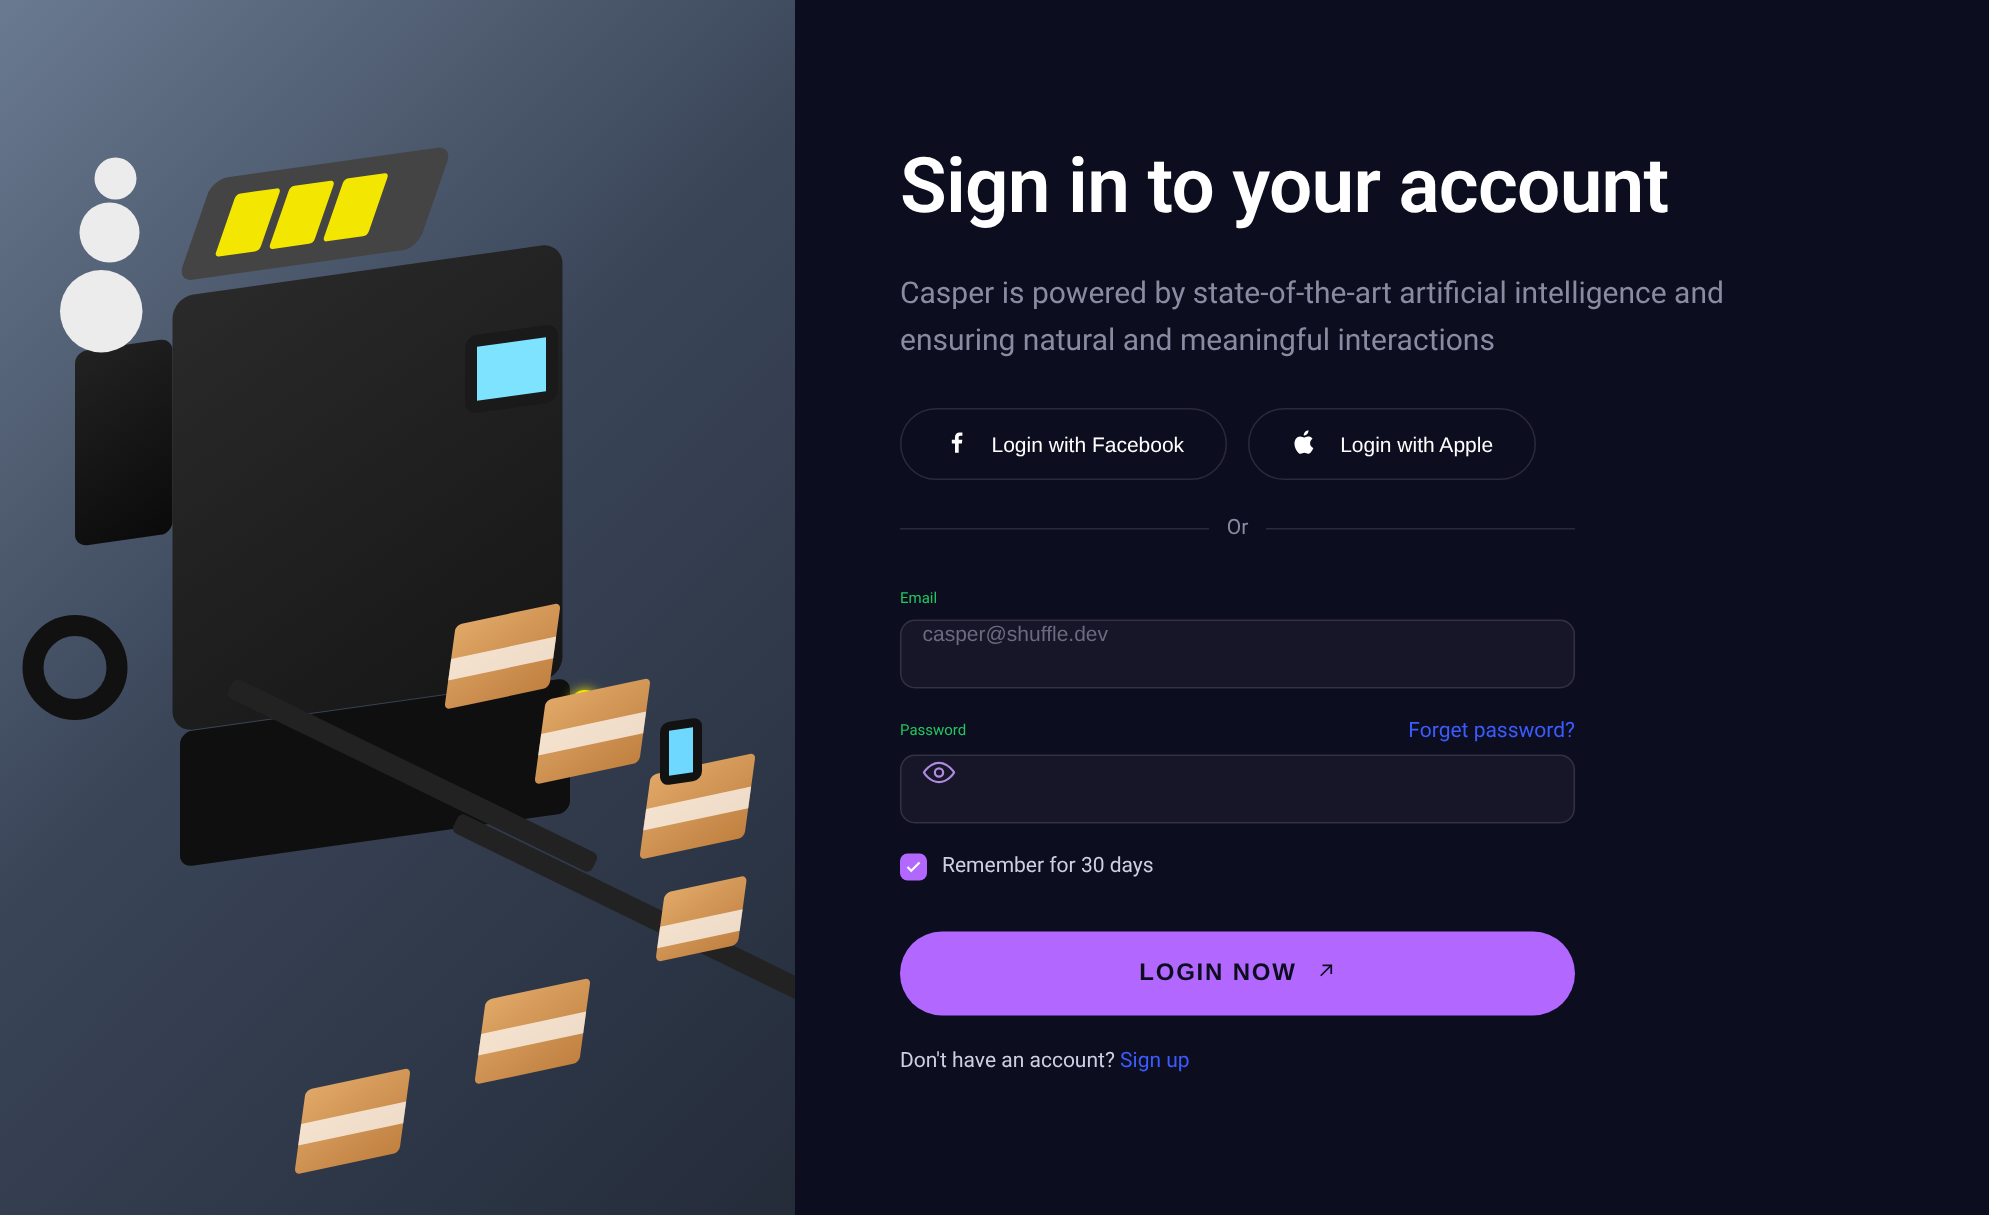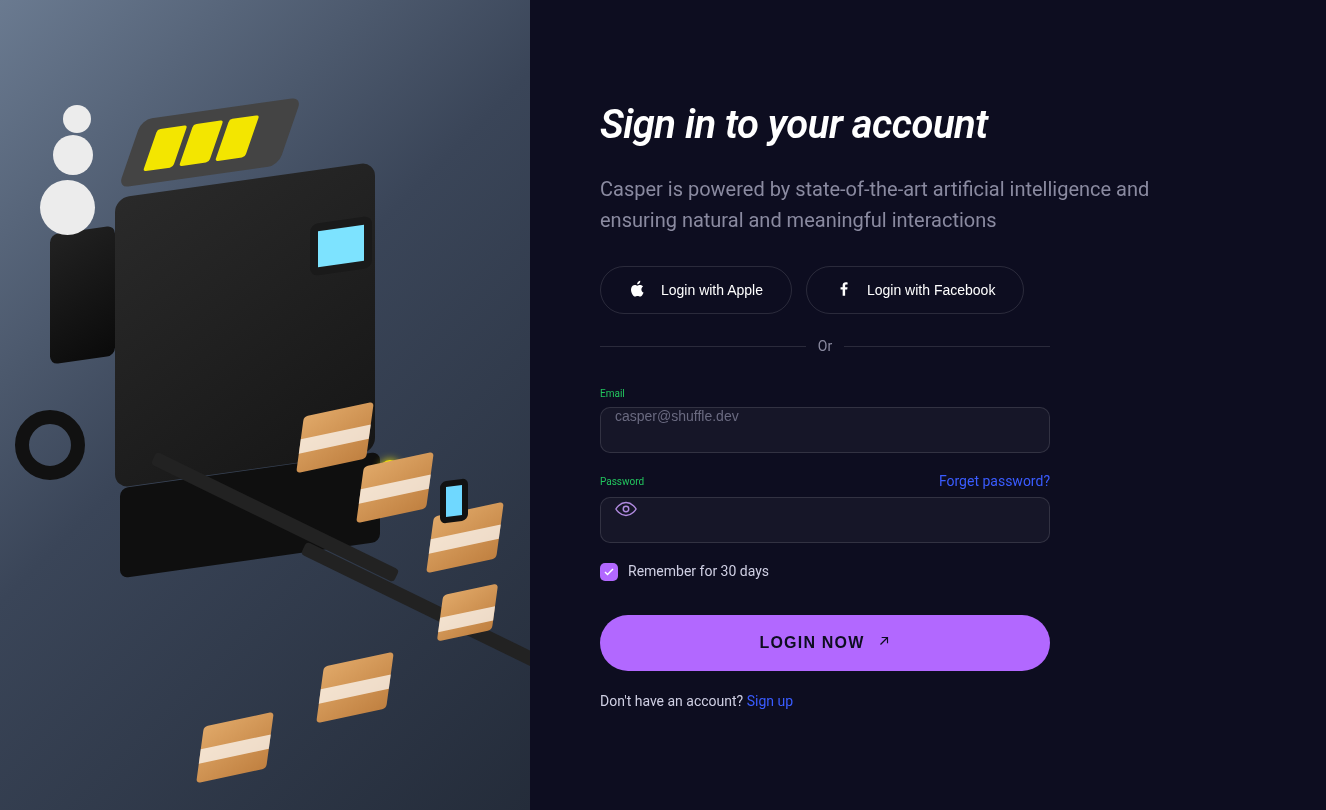--- a/index.html
+++ b/index.html
@@ -160,26 +160,25 @@
   flex: 1;
   background: #0d0d20;
   display: flex;
   align-items: center;
 }
 .content {
   margin-left: 70px;
   width: 560px;
 }
 .title {
-  font-size: 40px;
+  font-size: 51px;
   font-weight: 600;
   letter-spacing: -0.5px;
   color: #fff;
   margin-bottom: 26px;
-  font-style: italic;
 }
 .subtitle {
   font-size: 20px;
   line-height: 1.55;
   color: #8a8aa0;
   margin-bottom: 30px;
   max-width: 560px;
 }
 .socials {
   display: flex;
@@ -308,32 +307,32 @@
 <div class="panel">
   <div class="content">
 
     <h1 class="title">Sign in to your account</h1>
     <p class="subtitle">Casper is powered by state-of-the-art artificial intelligence and ensuring natural and meaningful interactions</p>
 
     <div class="socials">
       <button class="social-btn">
         <span>
           <svg viewBox="0 0 24 24">
+              <path d="M13.5 21v-8.2h2.8l.42-3.2H13.5V7.6c0-.93.26-1.56 1.6-1.56h1.7V3.2c-.3-.04-1.3-.13-2.48-.13-2.45 0-4.13 1.5-4.13 4.24v2.3H7.4v3.2h2.8V21h3.3z"></path>
+            </svg>
+        </span>
+        <span>Login with Facebook</span>
+      </button>
+      <button class="social-btn">
+        <span>
+          <svg viewBox="0 0 24 24">
               <path d="M16.5 12.6c0-2.6 2.1-3.8 2.2-3.9-1.2-1.8-3.1-2-3.7-2-1.6-.2-3.1.9-3.9.9-.8 0-2-.9-3.4-.9-1.7 0-3.3 1-4.2 2.6-1.8 3.1-.5 7.7 1.3 10.2.9 1.2 1.9 2.6 3.3 2.6 1.3-.1 1.8-.9 3.4-.9 1.6 0 2 .9 3.4.8 1.4 0 2.3-1.3 3.1-2.5.7-1 1.2-2 1.4-2.7-1.5-.6-2.9-2-2.9-4.2zM14 4.4c.7-.9 1.2-2.1 1.1-3.4-1 .1-2.3.7-3.1 1.6-.7.8-1.3 2-1.1 3.2 1.2.1 2.4-.6 3.1-1.4z"></path>
             </svg>
         </span>
         <span>Login with Apple</span>
-      </button>
-      <button class="social-btn">
-        <span>
-          <svg viewBox="0 0 24 24">
-              <path d="M13.5 21v-8.2h2.8l.42-3.2H13.5V7.6c0-.93.26-1.56 1.6-1.56h1.7V3.2c-.3-.04-1.3-.13-2.48-.13-2.45 0-4.13 1.5-4.13 4.24v2.3H7.4v3.2h2.8V21h3.3z"></path>
-            </svg>
-        </span>
-        <span>Login with Facebook</span>
       </button>
     </div>
 
     <div class="divider">
       <div class="line"></div>
       <span>Or</span>
       <div class="line"></div>
     </div>
 
     <div class="form-group">

